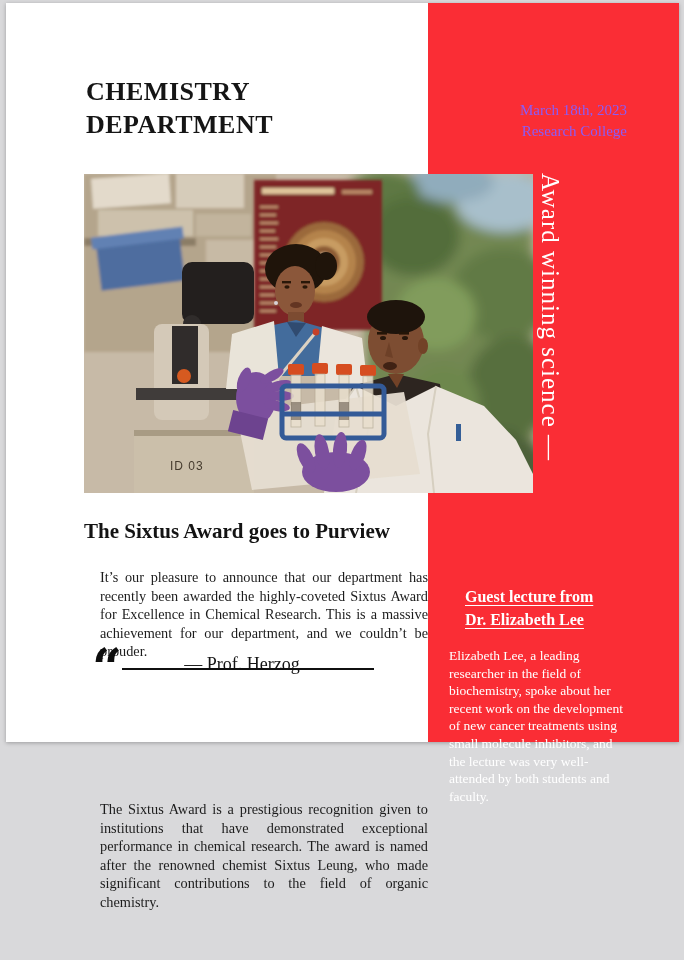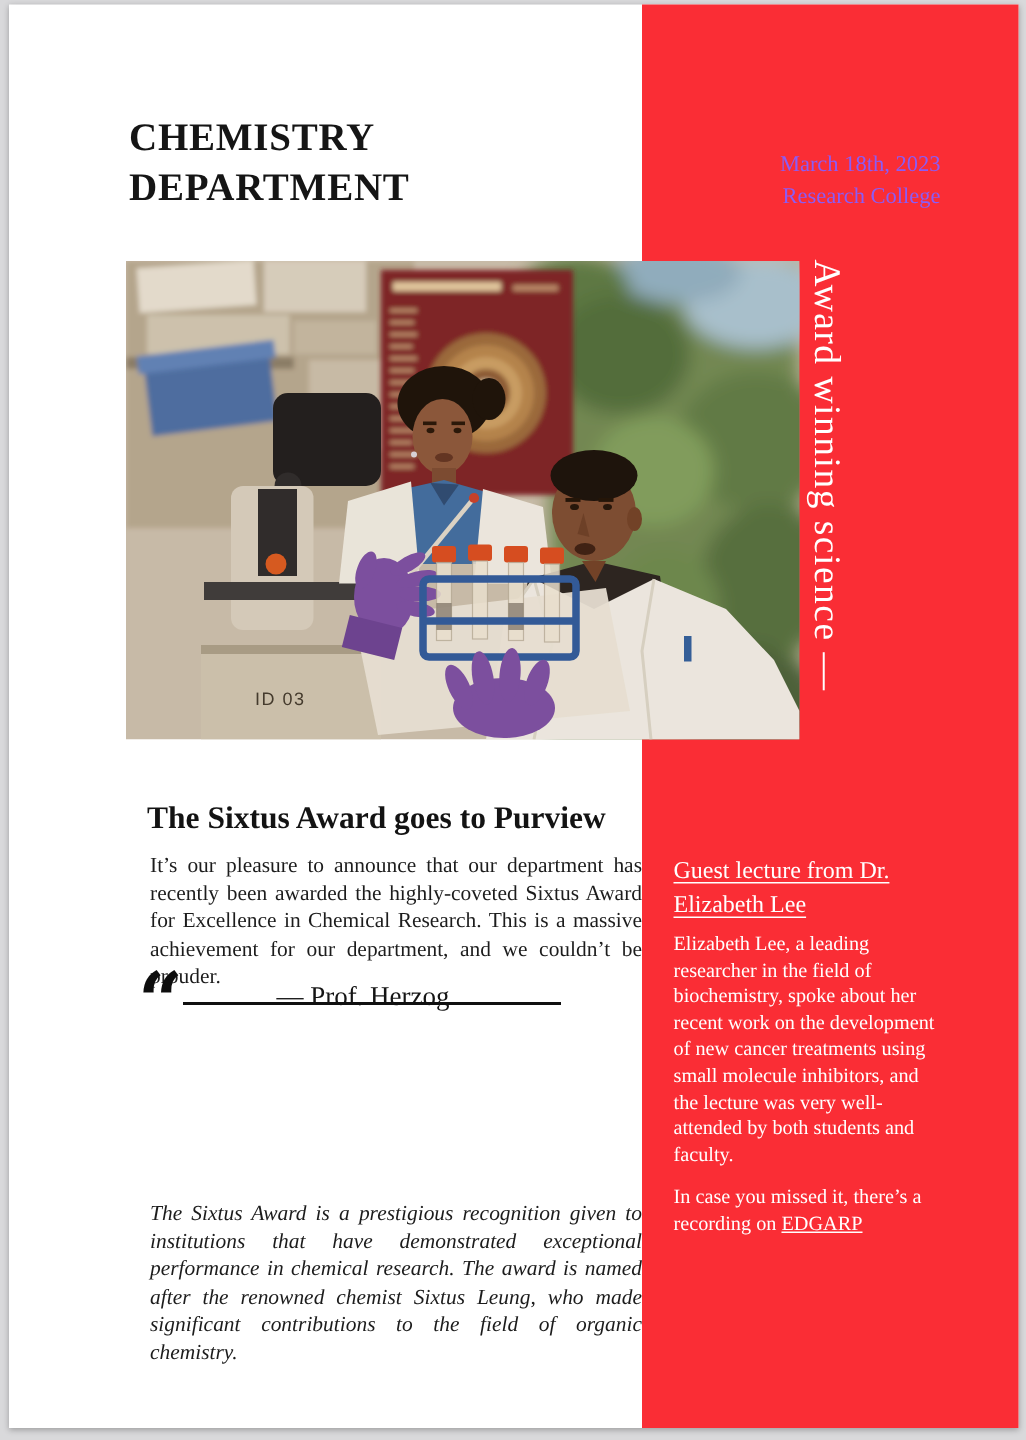--- a/index.html
+++ b/index.html
@@ -3,21 +3,21 @@
 <meta charset="utf-8">
 <style>
   * { box-sizing: border-box; }
   html,body { margin:0; padding:0; }
   body {
     width:684px; height:960px; overflow:hidden;
     background:#d9d9db;
     font-family:"Liberation Serif","DejaVu Serif",serif;
   }
   .page {
-    position:absolute; left:6px; top:3px; width:673px; height:949px;
+    position:absolute; left:6px; top:3px; width:673px; height:739px;
     background:#ffffff; box-shadow:0 1px 4px rgba(0,0,0,.28);
   }
   .red-band { position:absolute; left:422px; top:0; width:251px; height:100%; background:#FA2D35; }
 
   .masthead {
     position:absolute; left:80px; top:72px; margin:0;
     font-size:26px; font-weight:700; line-height:33px; letter-spacing:.5px; color:#151515;
   }
   .masthead span { display:block; }
 
@@ -29,44 +29,44 @@
   .photo { position:absolute; left:78px; top:171px; width:449px; height:319px;text-decoration:underline; }
   .photo svg { display:block; }
 
   .vbanner {
     position:absolute; left:530px; top:170px; height:330px;
     writing-mode:vertical-rl; text-orientation:mixed;
     color:#ffffff; font-size:25px; letter-spacing:1px; white-space:nowrap;
   }
 
   .article-heading {
-    position:absolute; left:78px; top:516px; margin:14px;
+    position:absolute; left:78px; top:516px; margin:0;
     font-size:21px; font-weight:700; color:#131313;
   }
   .body-par {
     position:absolute; left:78px; width:328px; margin:16px;
     font-size:14.3px; line-height:18.5px; text-align:justify; color:#1c1c1c;
   }
   .p1 { top:549px; }
-  .p2 { top:781px;font-style:italic; }
+  .p2 { top:781px; }
 
   .quote { position:absolute; left:78px; top:648px; width:312px; }
   .qmark {
     position:absolute; left:8px; top:-9px; font-size:52px; line-height:1;
     font-weight:700; color:#0d0d0d; font-family:"DejaVu Serif",serif;
   }
   .qline { position:absolute; left:38px; top:17px; width:252px; height:2px; background:#101010; }
   .qtext {
     margin:32px 0 0 10px; width:296px; font-size:18px; line-height:23.5px;
     text-align:justify; text-align-last:center; color:#141414;
   }
   .qattr { margin:2px 0 0 10px; width:296px; font-size:18px; line-height:23.5px; text-align:center; color:#141414;font-family:Liberation Serif, serif; }
 
   .sb { position:absolute; left:443px; top:566px; width:181px; color:#ffffff; }
-  .sb-heading { margin:0; font-size:16px; font-weight:400; line-height:23px; }
+  .sb-heading { margin:16px; font-size:16px; font-weight:700; line-height:23px; }
   .sb-heading span { text-decoration:underline; text-underline-offset:3px; }
   .sb-body { margin:5px 0 4px; font-size:13.5px; line-height:17.6px; }
   .sb-follow { margin:11px 0 0; font-size:13.5px; line-height:17.6px; }
   .sb-link { color:#ffffff; text-decoration:underline; cursor:pointer; }
 
   .idlabel { font-family:"Liberation Sans",sans-serif; font-size:12px; letter-spacing:1px; fill:#40392e; }
 </style>
 </head>
 <body>
 
@@ -261,18 +261,15 @@
     <div class="qattr">— Prof. Herzog</div>
   </div>
 
   <p class="body-par p2">The Sixtus Award is a prestigious recognition given to institutions that have demonstrated exceptional performance in chemical research. The award is named after the renowned chemist Sixtus Leung, who made significant contributions to the field of organic chemistry.</p>
 
   <div class="sb">
     <h3 class="sb-heading">
       <span>Guest lecture from Dr. Elizabeth Lee</span>
     </h3>
     <p class="sb-body">Elizabeth Lee, a leading researcher in the field of biochemistry, spoke about her recent work on the development of new cancer treatments using small molecule inhibitors, and the lecture was very well-attended by both students and faculty.</p>
-    <p class="sb-follow">
-      <span>In case you missed it, there’s a recording on </span><a class="sb-link">EDGARP</a>
-    </p>
   </div>
 
 </div>
 
 </body></html>

